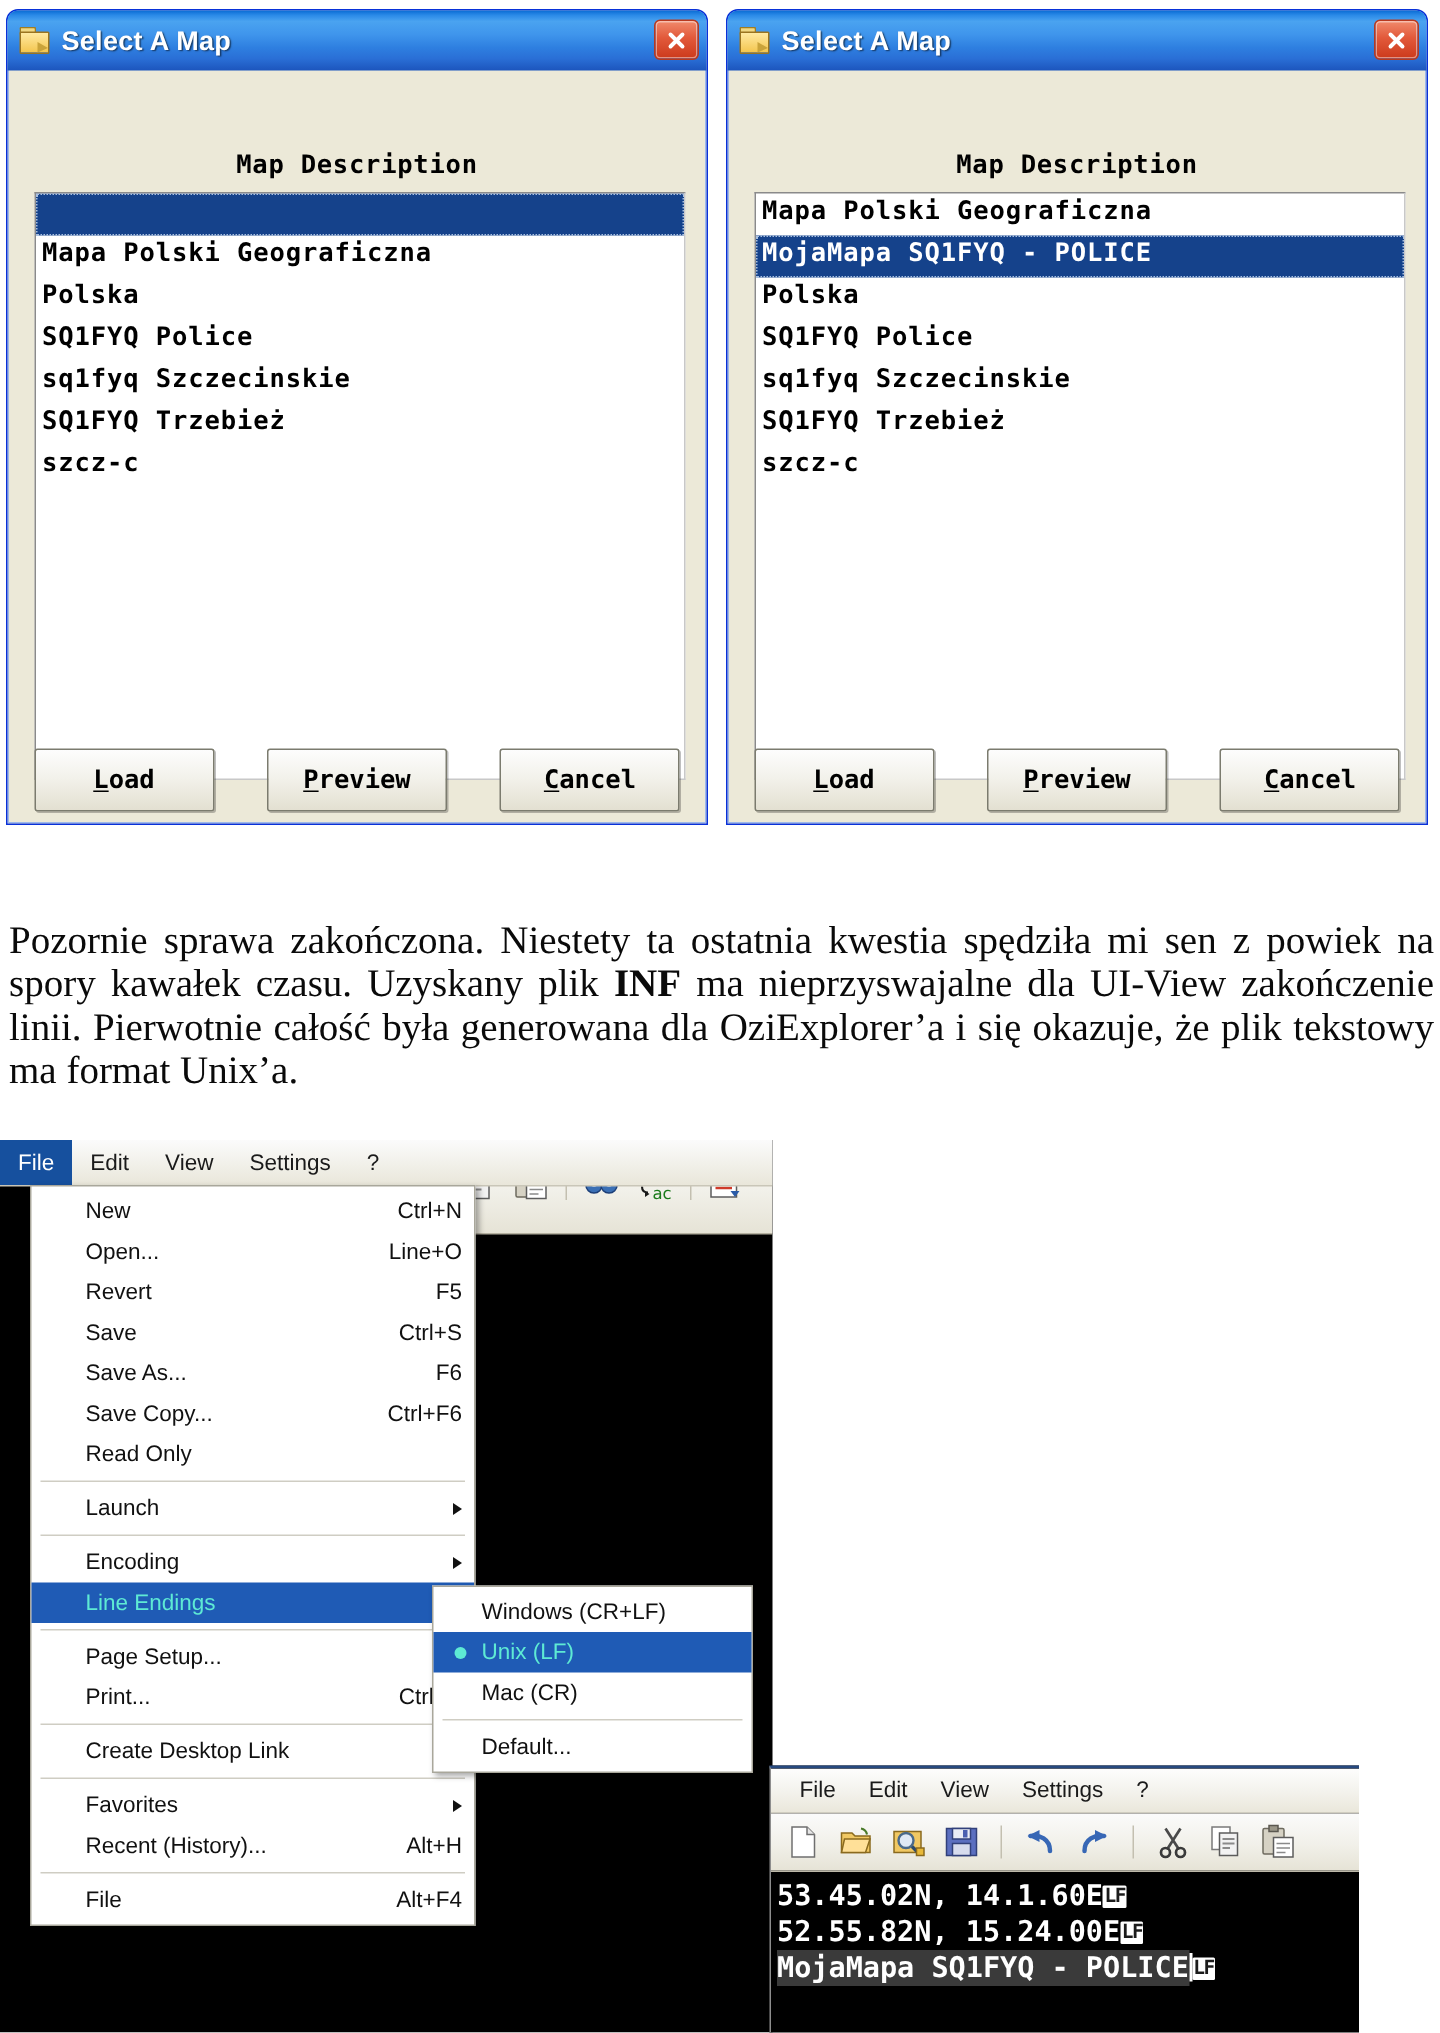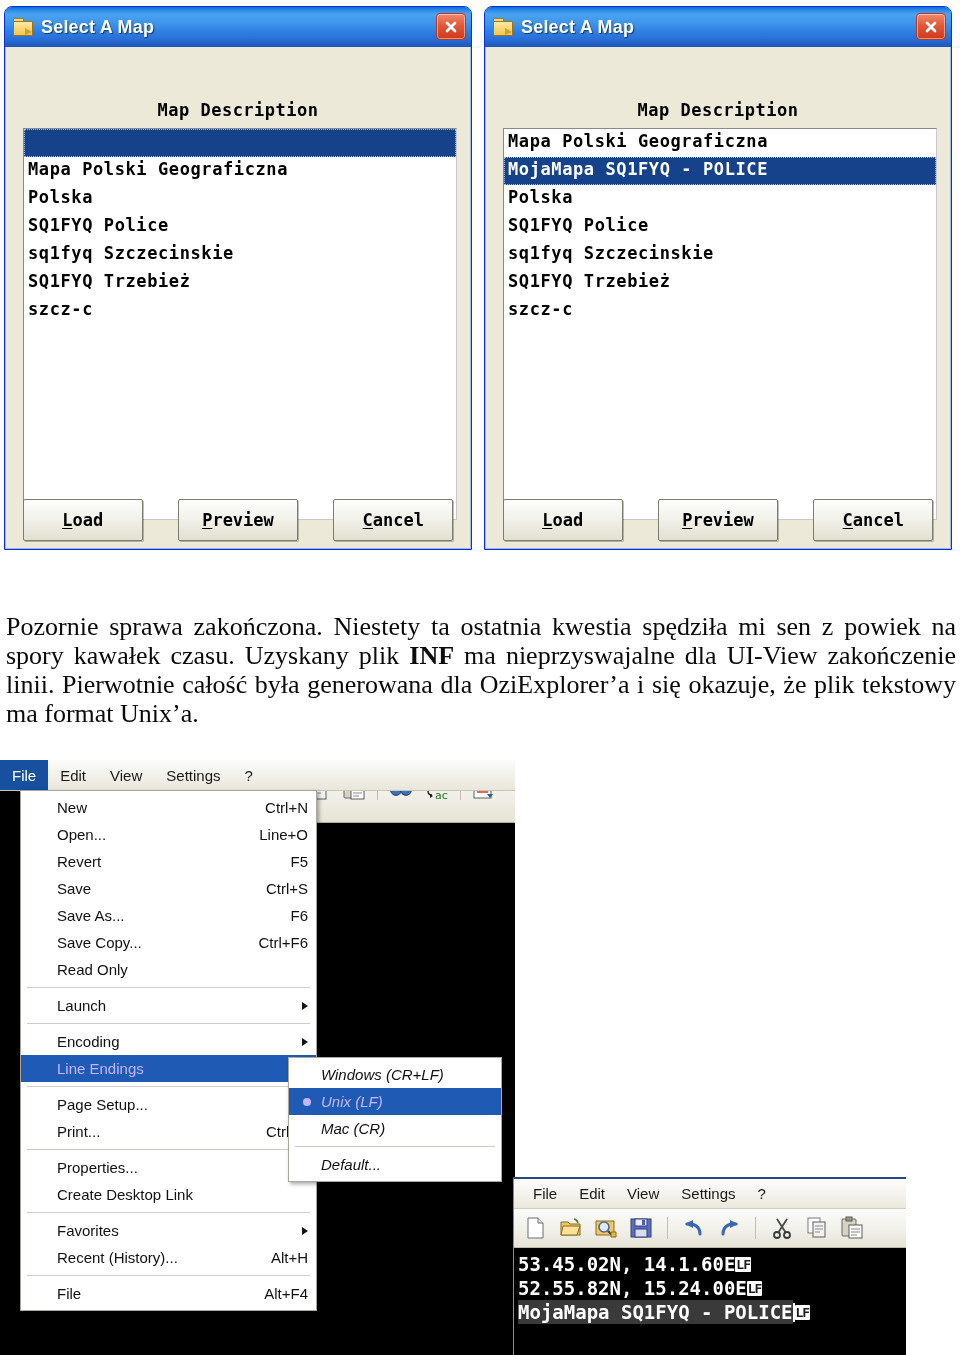--- a/index.html
+++ b/index.html
@@ -231,21 +231,21 @@
   }
   .mrow {
     height: 27px;
     display: flex;
     align-items: center;
     padding: 0 8px 0 36px;
     position: relative;
     white-space: nowrap;
     cursor: pointer;
   }
-  .mrow.sel { background: #1f5bb5; color: #c4b5fd; }
+  .mrow.sel { background: #1f5bb5; color: #5eead4; }
   .mrow .lbl { flex: 1 1 auto; }
   .mrow .acc { margin-left: 24px; color: inherit; }
   .mrow .arrow {
     position: absolute;
     right: 8px;
     width: 0; height: 0;
     border-left: 6px solid currentColor;
     border-top: 4px solid transparent;
     border-bottom: 4px solid transparent;
   }
@@ -255,21 +255,21 @@
     width: 8px; height: 8px;
     border-radius: 50%;
     background: currentColor;
   }
   .msep {
     height: 1px;
     background: #cfcdc3;
     margin: 4px 6px;
   }
   #file-menu { left: 20px; top: 30px; width: 295px; }
-  #submenu-line-endings { left: 288px; top: 1057px; width: 212px; font-style: italic; }
+  #submenu-line-endings { left: 288px; top: 1057px; width: 212px; }
   #submenu-line-endings .mrow { padding-left: 32px; }
 
   
   #editor-right {
     position: absolute;
     left: 513px; top: 1177px;
     width: 392px; height: 178px;
     background: #000;
     border-top: 2px solid #26497f;
     border-left: 1px solid #8d8d8d;
@@ -522,23 +522,20 @@
       <div class="msep"></div>
       <div class="mrow">
         <span class="lbl">Page Setup...</span>
       </div>
       <div class="mrow">
         <span class="lbl">Print...</span>
         <span class="acc">Ctrl+P</span>
       </div>
       <div class="msep"></div>
       <div class="mrow">
-        <span class="lbl">Properties...</span>
-      </div>
-      <div class="mrow">
         <span class="lbl">Create Desktop Link</span>
       </div>
       <div class="msep"></div>
       <div class="mrow">
         <span class="lbl">Favorites</span>
         <span class="arrow"></span>
       </div>
       <div class="mrow">
         <span class="lbl">Recent (History)...</span>
         <span class="acc">Alt+H</span>

